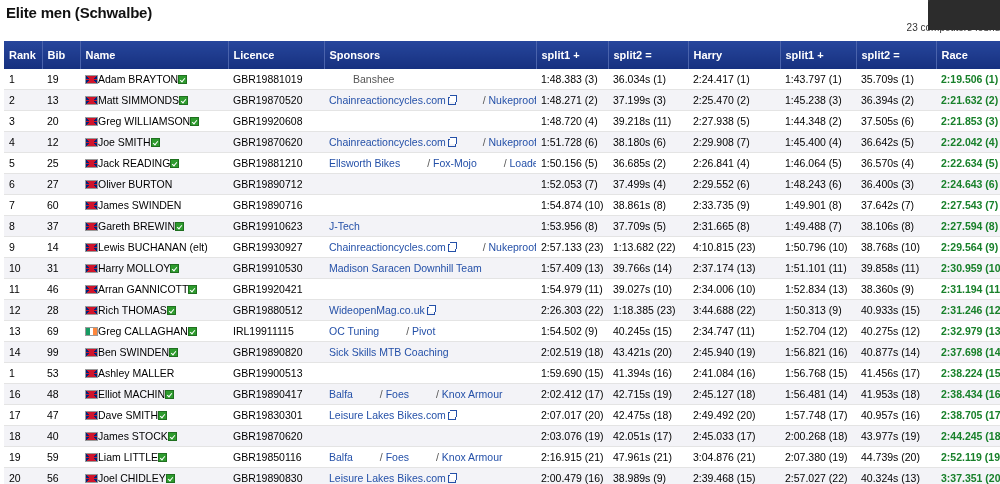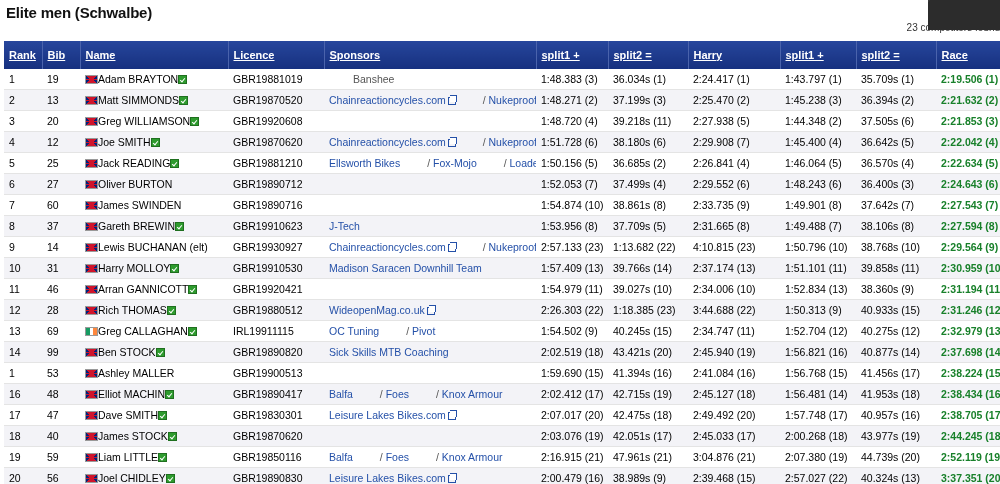--- a/index.html
+++ b/index.html
@@ -56,21 +56,20 @@
     background: #1a3a8f;
     background: linear-gradient(to bottom, #27469c 0%, #16307f 100%);
     color: #ffffff;
     font-size: 11px;
     font-weight: bold;
     text-align: left;
     padding: 5px 4px 5px 5px;
     border-right: 1px solid #4a63ac;
     white-space: nowrap;
     height: 18px;
-    text-decoration: underline;
   }
   table.results thead th:last-child { border-right: none; }
   table.results tbody td {
     font-size: 10.5px;
     padding: 2px 4px 2px 5px;
     border-bottom: 1px solid #e4e4e4;
     white-space: nowrap;
     overflow: hidden;
     vertical-align: middle;
     height: 16px;
@@ -447,21 +446,21 @@
           <td class="num">1:52.704 (12)</td>
           <td class="num">40.275s (12)</td>
           <td class="num race-time">2:32.979 (13)</td>
         </tr>
         <tr class="odd">
           <td class="num">14</td>
           <td class="num">99</td>
           <td>
             <div class="name-cell">
               <span class="flag flag-gb"></span>
-              <span class="name-text">Ben STOCK</span>
+              <span class="name-text">Ben SWINDEN</span>
               <span class="badge"></span>
             </div>
           </td>
           <td class="num">GBR19890820</td>
           <td><span><a class="lnk" href="#">Sick Skills MTB Coaching</a> </span></td>
           <td class="num">2:02.519 (18)</td>
           <td class="num">43.421s (20)</td>
           <td class="num">2:45.940 (19)</td>
           <td class="num">1:56.821 (16)</td>
           <td class="num">40.877s (14)</td>

